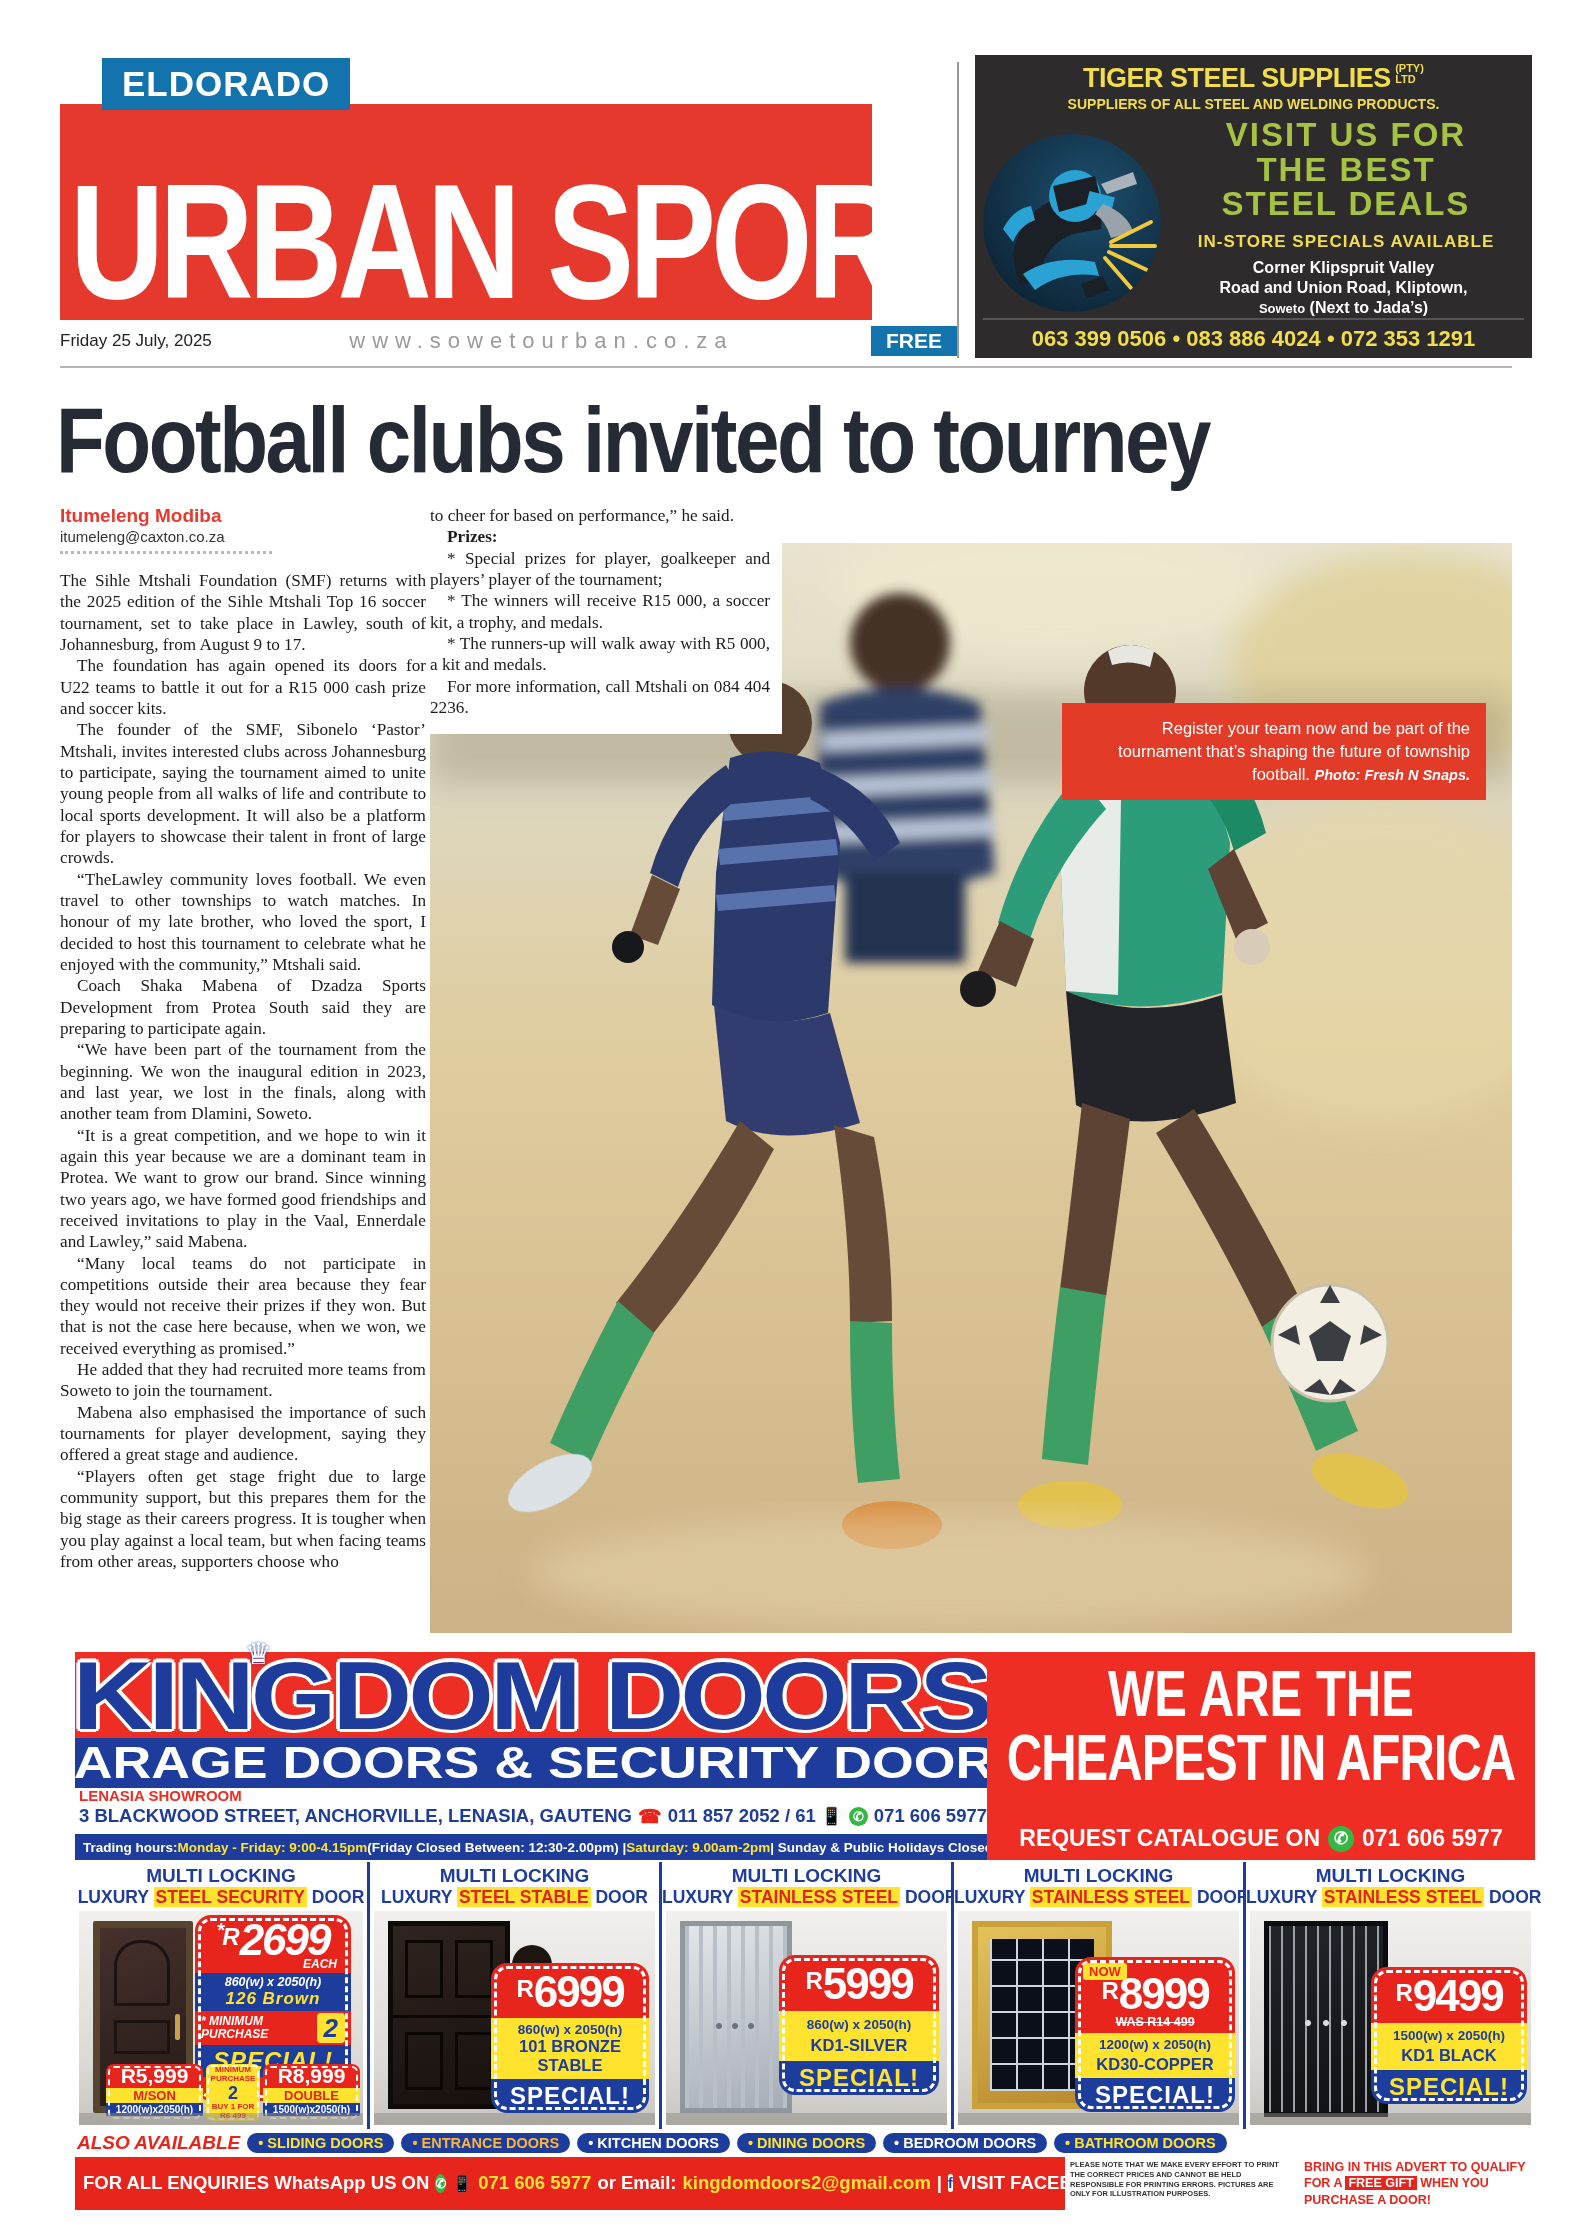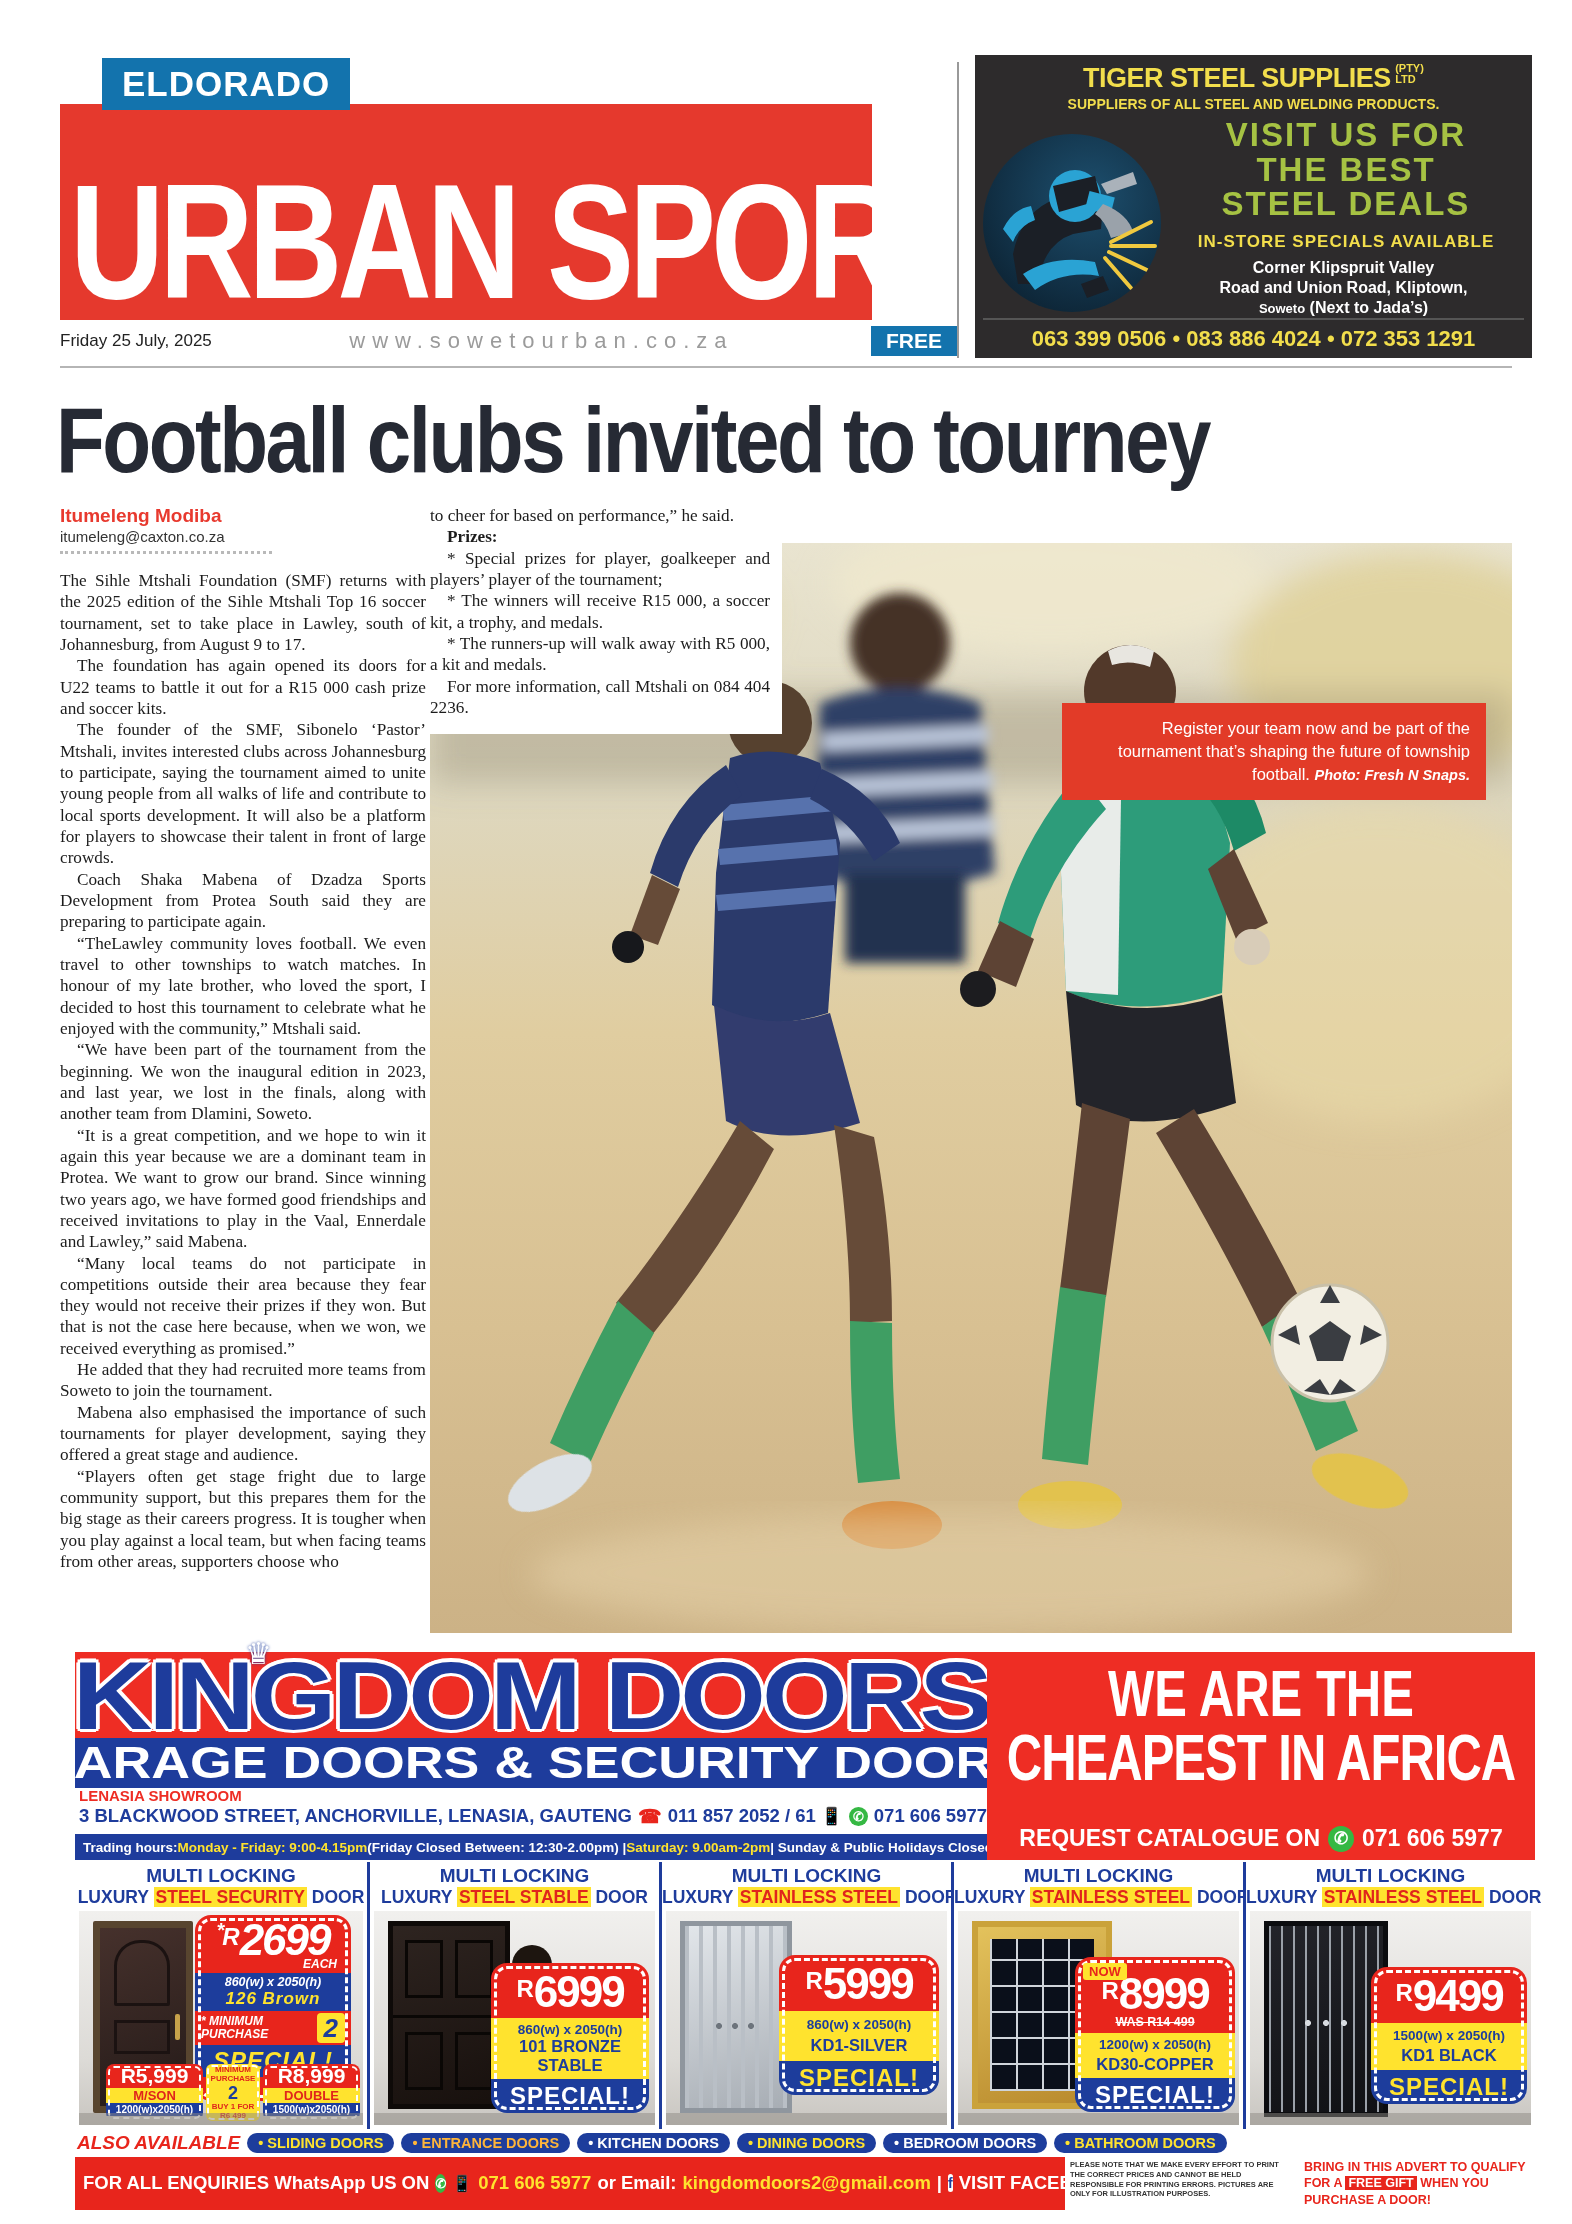--- a/index.html
+++ b/index.html
@@ -264,22 +264,22 @@
 
   <div class="headline">Football clubs invited to tourney</div>
 
   <div class="leftcol">
     <div class="byline-name">Itumeleng Modiba</div>
     <div class="byline-email">itumeleng@caxton.co.za</div>
     <div class="byline-rule"></div>
     <p class="artp">The Sihle Mtshali Foundation (SMF) returns with the 2025 edition of the Sihle Mtshali Top 16 soccer tournament, set to take place in Lawley, south of Johannesburg, from August 9 to 17.</p>
     <p class="artp">The foundation has again opened its doors for U22 teams to battle it out for a R15 000 cash prize and soccer kits.</p>
     <p class="artp">The founder of the SMF, Sibonelo ‘Pastor’ Mtshali, invites interested clubs across Johannesburg to participate, saying the tournament aimed to unite young people from all walks of life and contribute to local sports development. It will also be a platform for players to showcase their talent in front of large crowds.</p>
+    <p class="artp">“TheLawley community loves football. We even travel to other townships to watch matches. In honour of my late brother, who loved the sport, I decided to host this tournament to celebrate what he enjoyed with the community,” Mtshali said.</p>
     <p class="artp">Coach Shaka Mabena of Dzadza Sports Development from Protea South said they are preparing to participate again.</p>
-    <p class="artp">“TheLawley community loves football. We even travel to other townships to watch matches. In honour of my late brother, who loved the sport, I decided to host this tournament to celebrate what he enjoyed with the community,” Mtshali said.</p>
     <p class="artp">“We have been part of the tournament from the beginning. We won the inaugural edition in 2023, and last year, we lost in the finals, along with another team from Dlamini, Soweto.</p>
     <p class="artp">“It is a great competition, and we hope to win it again this year because we are a dominant team in Protea. We want to grow our brand. Since winning two years ago, we have formed good friendships and received invitations to play in the Vaal, Ennerdale and Lawley,” said Mabena.</p>
     <p class="artp">“Many local teams do not participate in competitions outside their area because they fear they would not receive their prizes if they won. But that is not the case here because, when we won, we received everything as promised.”</p>
     <p class="artp">He added that they had recruited more teams from Soweto to join the tournament.</p>
     <p class="artp">Mabena also emphasised the importance of such tournaments for player development, saying they offered a great stage and audience.</p>
     <p class="artp">“Players often get stage fright due to large community support, but this prepares them for the big stage as their careers progress. It is tougher when you play against a local team, but when facing teams from other areas, supporters choose who</p>
   </div>
 
   <div class="rightarea">
     <div class="photo">

